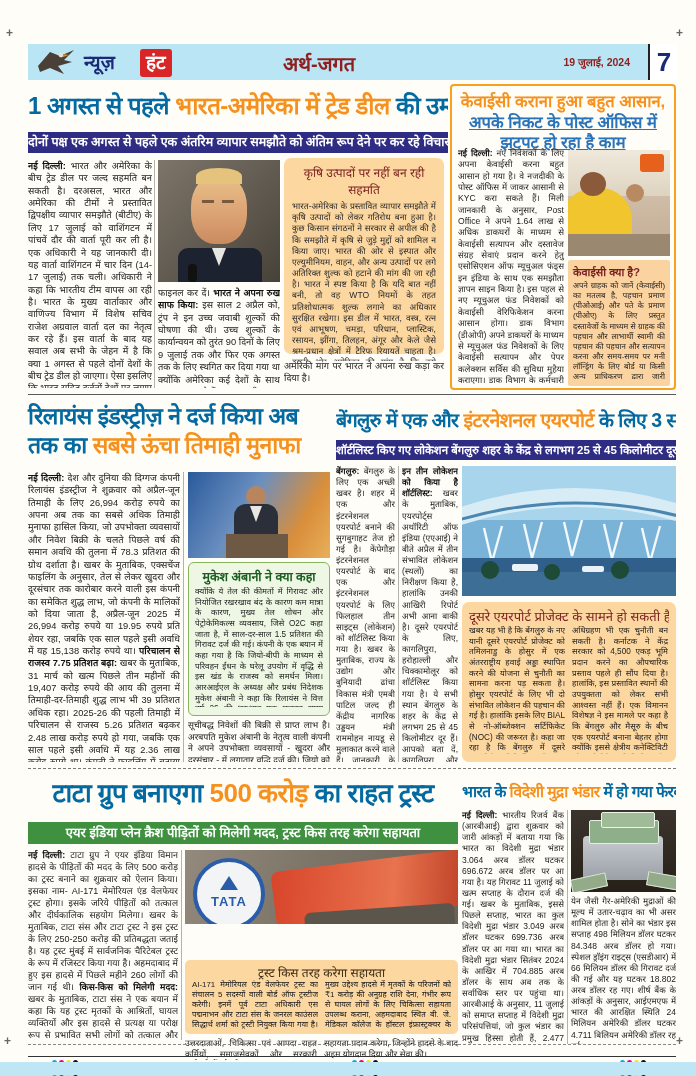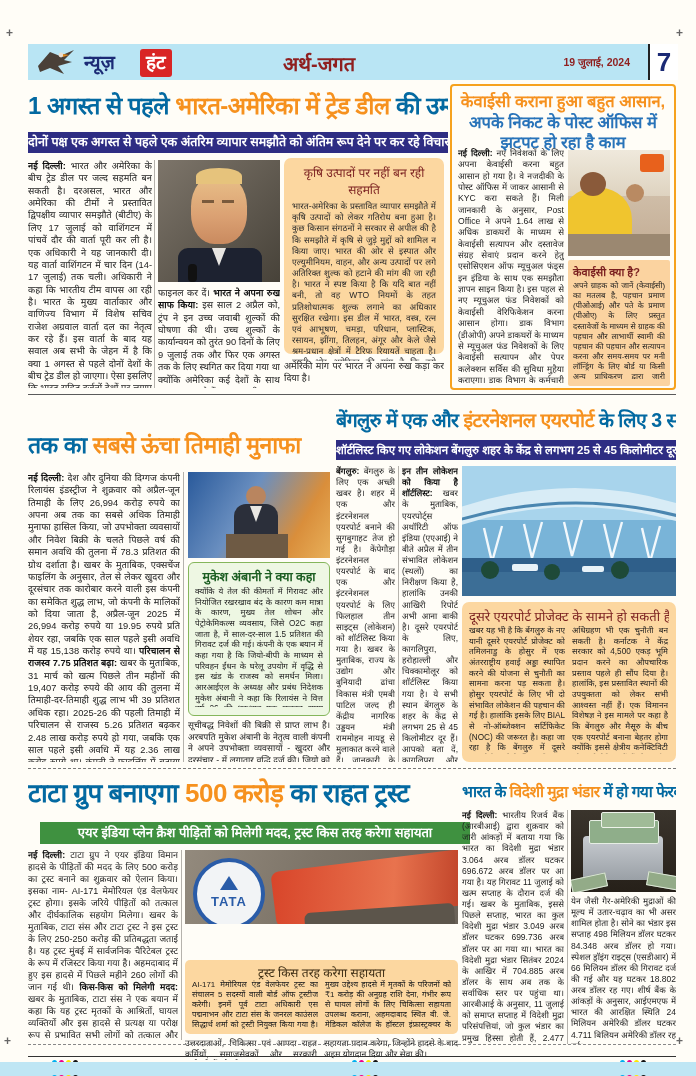--- a/index.html
+++ b/index.html
@@ -71,21 +71,21 @@
 </div>
 
 <div class="abs peachbox" style="left:284px;top:158px;width:160px;height:196px;padding:6px 8px;box-sizing:border-box;">
   <div class="boxtitle" style="font-size:12px;margin-bottom:3px;">कृषि उत्पादों पर नहीं बन रही सहमति</div>
   <div class="stxt" style="height:160px;">भारत-अमेरिका के प्रस्तावित व्यापार समझौते में कृषि उत्पादों को लेकर गतिरोध बना हुआ है। कुछ किसान संगठनों ने सरकार से अपील की है कि समझौते में कृषि से जुड़े मुद्दों को शामिल न किया जाए। भारत की ओर से इस्पात और एल्युमीनियम, वाहन, और अन्य उत्पादों पर लगे अतिरिक्त शुल्क को हटाने की मांग की जा रही है। भारत ने स्पष्ट किया है कि यदि बात नहीं बनी, तो वह WTO नियमों के तहत प्रतिशोधात्मक शुल्क लगाने का अधिकार सुरक्षित रखेगा। इस डील में भारत, वस्त्र, रत्न एवं आभूषण, चमड़ा, परिधान, प्लास्टिक, रसायन, झींगा, तिलहन, अंगूर और केले जैसे श्रम-प्रधान क्षेत्रों में टैरिफ रियायतें चाहता है। दूसरी ओर अमेरिका की मांग है कि उसे औद्योगिक वस्तुएं, वाहन, वाइन, पेट्रोकेमिकल्स, कृषि उत्पाद, डेयरी, सेब, मेवे और जीएम कनोला जैसे उत्पादों पर शुल्क में छूट दी जाए।</div>
 </div>
 <div class="abs btxt" style="left:284px;top:360px;width:160px;height:28px;">अमेरिकी मांग पर भारत ने अपना रुख कड़ा कर दिया है।</div>
 
 <div class="abs" style="left:450px;top:84px;width:226px;height:306px;border:2px solid #f6a21e;border-radius:4px;box-sizing:border-box;">
   <div style="padding:5px 8px 2px 8px;font-size:16.5px;font-weight:bold;line-height:1.25;text-align:center;">
-    <span class="hl-orange">केवाईसी कराना हुआ बहुत आसान, </span><span style="color:#2873b9;">अपके निकट के पोस्ट ऑफिस में झटपट हो रहा है काम</span>
+    <span class="hl-orange">केवाईसी कराना हुआ बहुत आसान, </span><span style="color:#2873b9;text-decoration:underline;">अपके निकट के पोस्ट ऑफिस में झटपट हो रहा है काम</span>
   </div>
   <div class="abs" style="left:6px;top:62px;width:106px;height:236px;font-size:8.6px;line-height:1.32;text-align:justify;overflow:hidden;">
     <span class="dl">नई दिल्ली:</span> <span>नए निवेशकों के लिए अपना केवाईसी करना बहुत आसान हो गया है। वे नजदीकी के पोस्ट ऑफिस में जाकर आसानी से KYC करा सकते हैं। मिली जानकारी के अनुसार, Post Office ने अपने 1.64 लाख से अधिक डाकघरों के माध्यम से केवाईसी सत्यापन और दस्तावेज संग्रह सेवाएं प्रदान करने हेतु एसोसिएशन ऑफ म्यूचुअल फंड्स इन इंडिया के साथ एक समझौता ज्ञापन साइन किया है। इस पहल से नए म्यूचुअल फंड निवेशकों को केवाईसी वेरिफिकेशन करना आसान होगा। डाक विभाग (डीओपी) अपने डाकघरों के माध्यम से म्यूचुअल फंड निवेशकों के लिए केवाईसी सत्यापन और पेपर कलेक्शन सर्विस की सुविधा मुहैया कराएगा। डाक विभाग के कर्मचारी निवेशकों को केवाईसी फॉर्म भरने, स्व-सत्यापित दस्तावेजों का सत्यापन करने, और उन्हें एसेट मैनेजमेंट कंपनियों (एएमसी) को हस्तांतरित करने में सहायता करेंगे।</span>
   </div>
 
   <div class="abs" style="left:116px;top:64px;width:102px;height:106px;overflow:hidden;background:linear-gradient(180deg,#d9cbb8,#c2ab92);">
     <div class="abs" style="left:0;top:0;width:102px;height:46px;background:linear-gradient(180deg,#efe9dc,#ded3c0);"></div>
     <div class="abs" style="left:72px;top:4px;width:24px;height:18px;background:#e8611c;border-radius:3px;"></div>
     <div class="abs" style="left:58px;top:34px;width:18px;height:18px;border-radius:50%;background:#b98a62;"></div>
     <div class="abs" style="left:-6px;top:38px;width:70px;height:70px;border-radius:45% 45% 0 0;background:#f0c52e;"></div>
@@ -94,21 +94,21 @@
   </div>
   <div class="abs" style="left:116px;top:174px;width:102px;height:126px;background:#fbd3a0;border-radius:2px;padding:4px 5px;box-sizing:border-box;">
     <div style="font-weight:bold;color:#7a1f1f;font-size:11px;margin-bottom:2px;">केवाईसी क्या है?</div>
     <div style="font-size:7.8px;line-height:1.3;text-align:justify;overflow:hidden;height:98px;">अपने ग्राहक को जानें (केवाईसी) का मतलब है, पहचान प्रमाण (पीओआई) और पते के प्रमाण (पीओए) के लिए प्रस्तुत दस्तावेजों के माध्यम से ग्राहक की पहचान और लाभार्थी स्वामी की पहचान की पहचान और सत्यापन करना और समय-समय पर मनी लॉन्ड्रिंग के लिए बोर्ड या किसी अन्य प्राधिकरण द्वारा जारी नियमों, विनियमों, दिशानिर्देशों और परिपत्रों का अनुपालन करना।</div>
   </div>
 </div>
 
 <div class="abs" style="left:28px;top:394px;width:648px;border-top:1px solid #5a5a5a;"></div>
 
 <div class="abs" style="left:28px;top:402px;width:302px;font-size:23px;font-weight:bold;line-height:1.28;letter-spacing:-0.5px;">
-  <br>
+  <span class="hl-black">रिलायंस इंडस्ट्रीज़ ने दर्ज किया अब</span><br>
   <span class="hl-black">तक का </span><span class="hl-orange">सबसे ऊंचा तिमाही मुनाफा</span>
 </div>
 <div class="abs btxt" style="left:28px;top:472px;width:152px;height:290px;">
   <span class="dl">नई दिल्ली:</span> <span>देश और दुनिया की दिग्गज कंपनी रिलायंस इंडस्ट्रीज ने शुक्रवार को अप्रैल-जून तिमाही के लिए 26,994 करोड़ रुपये का अपना अब तक का सबसे अधिक तिमाही मुनाफा हासिल किया, जो उपभोक्ता व्यवसायों और निवेश बिक्री के चलते पिछले वर्ष की समान अवधि की तुलना में 78.3 प्रतिशत की ग्रोथ दर्शाता है। खबर के मुताबिक, एक्सचेंज फाइलिंग के अनुसार, तेल से लेकर खुदरा और दूरसंचार तक कारोबार करने वाली इस कंपनी का समेकित शुद्ध लाभ, जो कंपनी के मालिकों को दिया जाता है, अप्रैल-जून 2025 में 26,994 करोड़ रुपये या 19.95 रुपये प्रति शेयर रहा, जबकि एक साल पहले इसी अवधि में यह 15,138 करोड़ रुपये था।</span>
   <span class="dl">परिचालन से राजस्व 7.75 प्रतिशत बढ़ा:</span>
   <span>खबर के मुताबिक, 31 मार्च को खत्म पिछले तीन महीनों की 19,407 करोड़ रुपये की आय की तुलना में तिमाही-दर-तिमाही शुद्ध लाभ भी 39 प्रतिशत अधिक रहा। 2025-26 की पहली तिमाही में परिचालन से राजस्व 5.26 प्रतिशत बढ़कर 2.48 लाख करोड़ रुपये हो गया, जबकि एक साल पहले इसी अवधि में यह 2.36 लाख करोड़ रुपये था। कंपनी ने फाइलिंग में बताया कि अन्य</span>
 </div>
 <div class="abs rule-v" style="left:183px;top:472px;height:290px;"></div>
 
 <div class="abs" style="left:188px;top:472px;width:142px;height:86px;overflow:hidden;background:linear-gradient(120deg,#2a5a9b 0%,#6a8fc0 40%,#d98e3b 75%,#e8b05a 100%);">
@@ -163,24 +163,24 @@
 </svg>
 
 <div class="abs peachbox" style="left:462px;top:602px;width:214px;height:160px;padding:5px 7px;box-sizing:border-box;">
   <div class="boxtitle nowrap" style="font-size:13px;color:#7a1f1f;margin-bottom:3px;">दूसरे एयरपोर्ट प्रोजेक्ट के सामने हो सकती है ये चुनौतियां</div>
   <div class="abs" style="left:7px;top:24px;width:96px;height:128px;font-size:8.2px;line-height:1.3;text-align:justify;overflow:hidden;">खबर यह भी है कि बेंगलुरु के नए यानी दूसरे एयरपोर्ट प्रोजेक्ट को तमिलनाडु के होसुर में एक अंतरराष्ट्रीय हवाई अड्डा स्थापित करने की योजना से चुनौती का सामना करना पड़ सकता है। होसुर एयरपोर्ट के लिए भी दो संभावित लोकेशन की पहचान की गई है। हालांकि इसके लिए BIAL से नो-ऑब्जेक्शन सर्टिफिकेट (NOC) की जरूरत है। कहा जा रहा है कि बेंगलुरु में दूसरे एयरपोर्ट बनाने के लिए भूमि</div>
   <div class="abs" style="left:110px;top:24px;width:96px;height:128px;font-size:8.2px;line-height:1.3;text-align:justify;overflow:hidden;">अधिग्रहण भी एक चुनौती बन सकती है। कर्नाटक ने केंद्र सरकार को 4,500 एकड़ भूमि प्रदान करने का औपचारिक प्रस्ताव पहले ही सौंप दिया है। हालांकि, इस प्रस्तावित स्थानों की उपयुक्तता को लेकर सभी आश्वस्त नहीं हैं। एक विमानन विशेषज्ञ ने इस मामले पर कहा है कि बेंगलुरु और मैसूरु के बीच एक एयरपोर्ट बनाना बेहतर होगा क्योंकि इससे क्षेत्रीय कनेक्टिविटी और औद्योगिक केंद्रों के करीब होने का फायदा मिलेगा।</div>
 </div>
 
 <div class="abs" style="left:28px;top:768px;width:648px;border-top:1px dashed #777;"></div>
 
-<div class="abs nowrap" style="left:28px;top:774px;width:430px;font-size:26px;font-weight:bold;letter-spacing:-0.5px;">
+<div class="abs nowrap" style="left:28px;top:774px;width:430px;font-size:26px;font-weight:bold;letter-spacing:-0.5px;text-align:center;">
   <span class="hl-black">टाटा ग्रुप बनाएगा </span><span class="hl-orange">500 करोड़</span><span class="hl-black"> का राहत ट्रस्ट</span>
 </div>
-<div class="abs greenbar nowrap" style="left:28px;top:822px;width:430px;height:22px;font-size:13px;line-height:22px;margin-left:12px;">एयर इंडिया प्लेन क्रैश पीड़ितों को मिलेगी मदद, ट्रस्ट किस तरह करेगा सहायता</div>
+<div class="abs greenbar nowrap" style="left:28px;top:822px;width:430px;height:22px;font-size:13px;line-height:22px;">एयर इंडिया प्लेन क्रैश पीड़ितों को मिलेगी मदद, ट्रस्ट किस तरह करेगा सहायता</div>
 
 <div class="abs btxt" style="left:28px;top:850px;width:150px;height:190px;font-size:9px;">
   <span class="dl">नई दिल्ली:</span> <span>टाटा ग्रुप ने एयर इंडिया विमान हादसे के पीड़ितों की मदद के लिए 500 करोड़ का ट्रस्ट बनाने का शुक्रवार को ऐलान किया। इसका नाम- AI-171 मेमोरियल एंड वेलफेयर ट्रस्ट होगा। इसके जरिये पीड़ितों को तत्काल और दीर्घकालिक सहयोग मिलेगा। खबर के मुताबिक, टाटा संस और टाटा ट्रस्ट ने इस ट्रस्ट के लिए 250-250 करोड़ की प्रतिबद्धता जताई है। यह ट्रस्ट मुंबई में सार्वजनिक चैरिटेबल ट्रस्ट के रूप में रजिस्टर किया गया है। अहमदाबाद में हुए इस हादसे में पिछले महीने 260 लोगों की जान गई थी।</span>
   <span class="dl">किस-किस को मिलेगी मदद:</span>
   <span>खबर के मुताबिक, टाटा संस ने एक बयान में कहा कि यह ट्रस्ट मृतकों के आश्रितों, घायल व्यक्तियों और इस हादसे से प्रत्यक्ष या परोक्ष रूप से प्रभावित सभी लोगों को तत्काल और दीर्घकालिक सहायता प्रदान करेगा। इसके अलावा, ट्रस्ट उन प्रथम</span>
 </div>
 <div class="abs rule-v" style="left:181px;top:850px;height:190px;"></div>
 
 <div class="abs" style="left:185px;top:850px;width:273px;height:74px;overflow:hidden;background:linear-gradient(110deg,#938a7d 0%,#7d7468 45%,#6a6258 100%);">
   <div class="abs" style="left:88px;top:10px;width:200px;height:56px;background:linear-gradient(100deg,#d8452a,#e8734e 60%,#b83a22);transform:rotate(-7deg);border-radius:8px;"></div>

